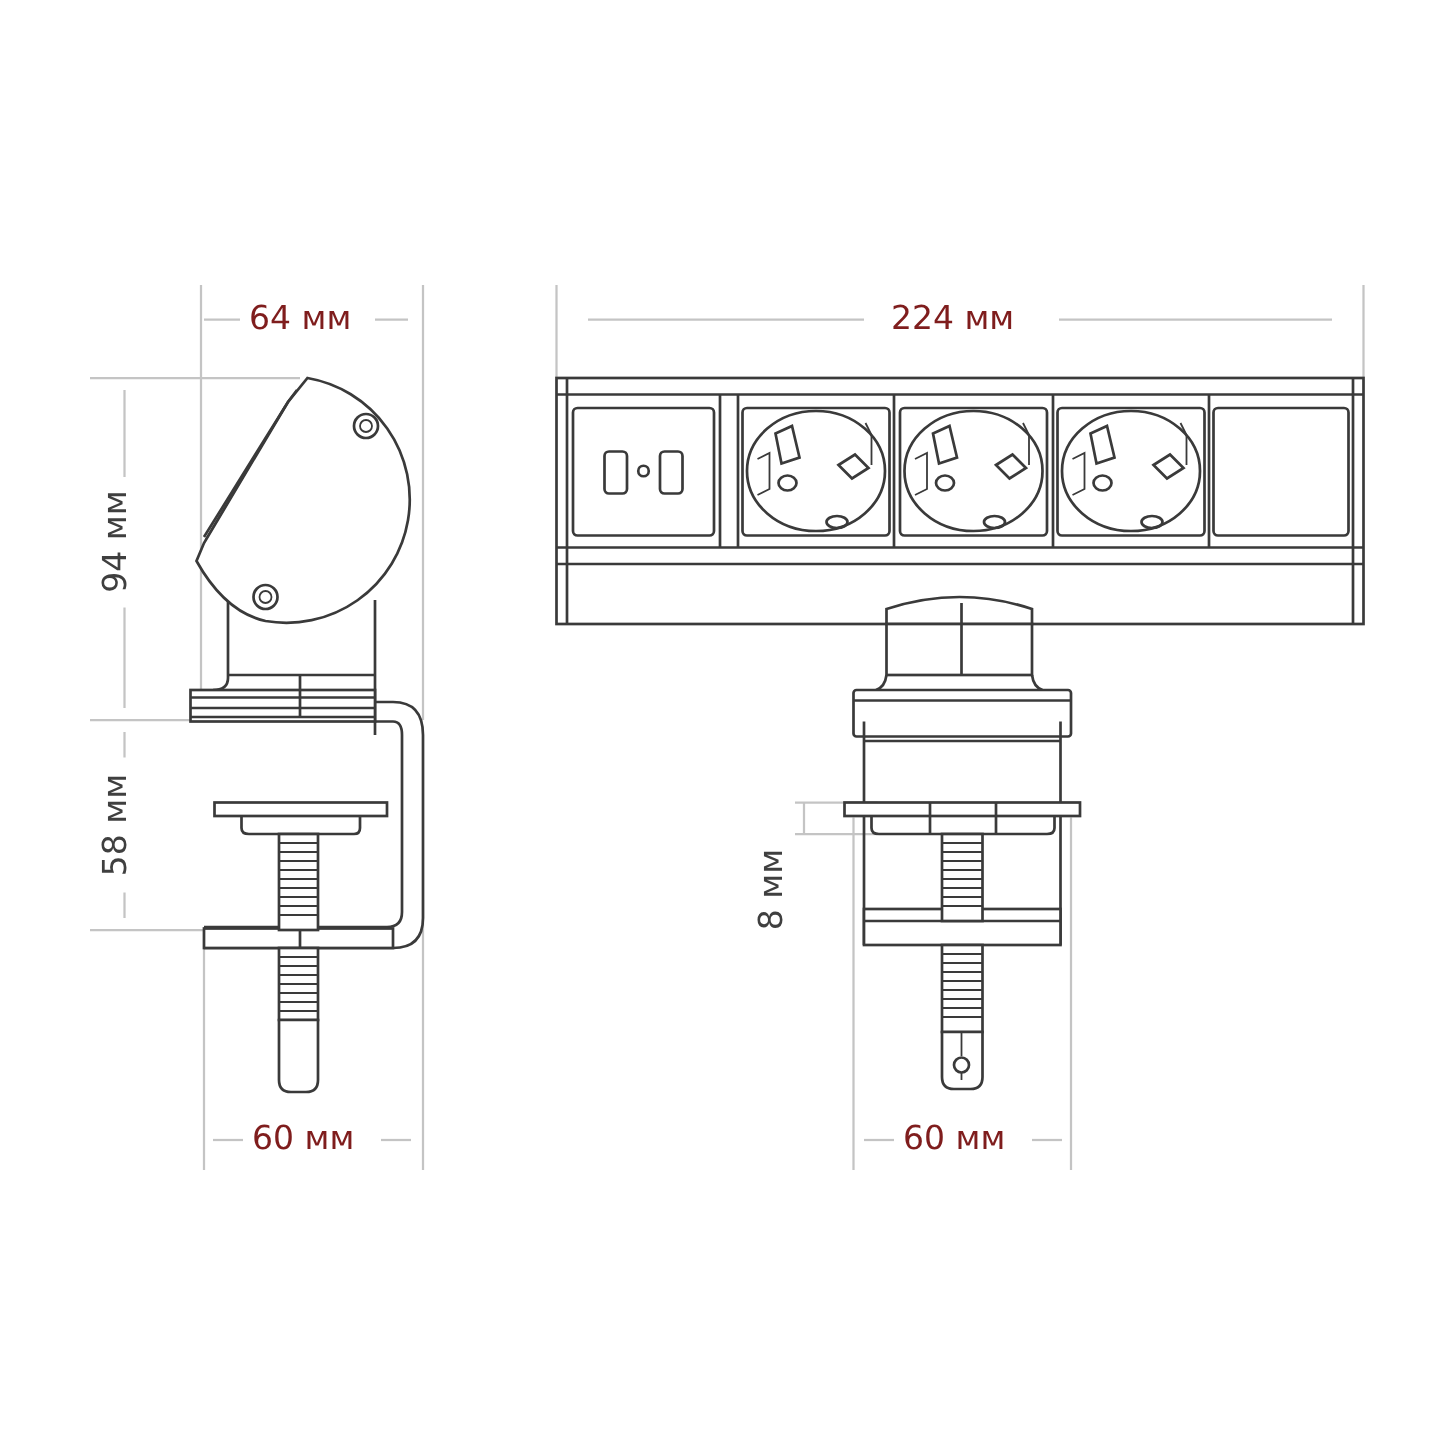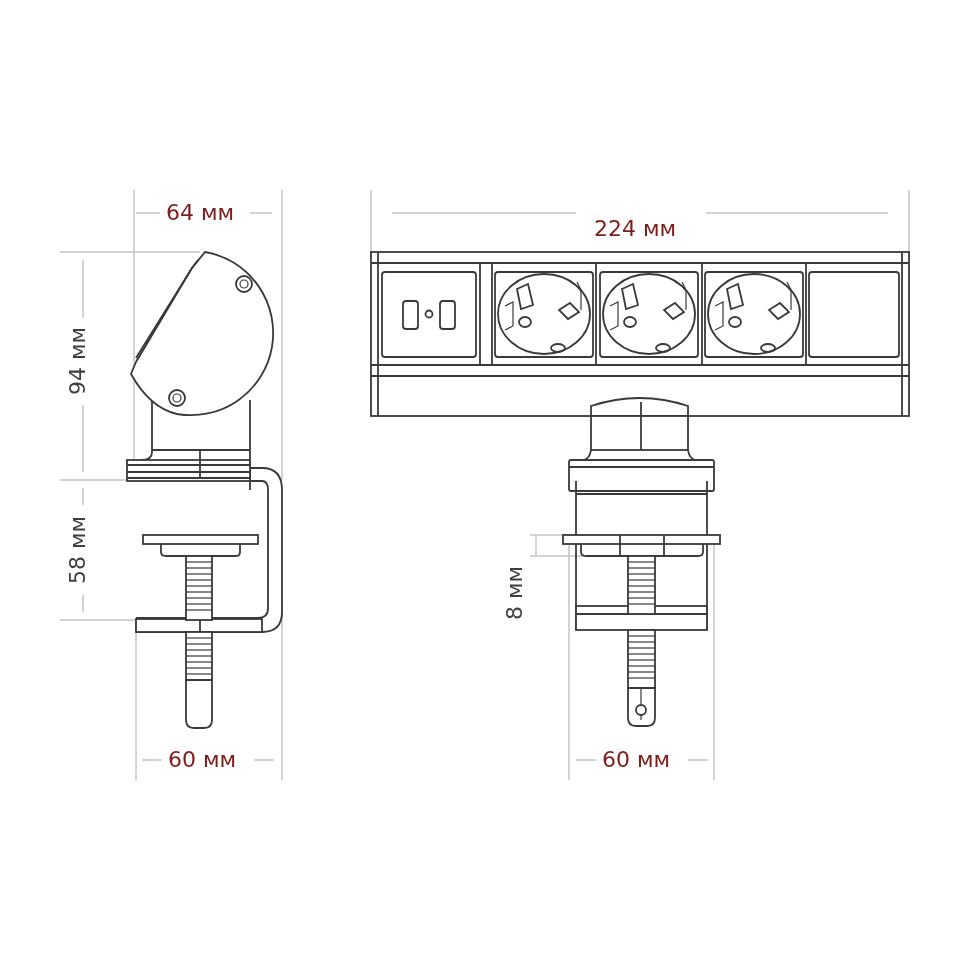--- a/index.html
+++ b/index.html
@@ -203,15 +203,15 @@
         <line x1="628" y1="678" x2="655" y2="678"></line>
     </g>
   </g>
 </svg>
 
 <div class="label" style="left:162px;top:200px;">64 мм</div>
 <div class="vlabel" style="left:40px;top:348px;">94 мм</div>
 <div class="vlabel" style="left:40px;top:537px;">58 мм</div>
 <div class="label" style="left:164px;top:747px;">60 мм</div>
 
-<div class="label" style="left:590px;top:216px;">224 мм</div>
+<div class="label" style="left:590px;top:200px;">224 мм</div>
 <div class="vlabel" style="left:484px;top:580px;">8 мм</div>
 <div class="label" style="left:598px;top:747px;">60 мм</div>
 
 </body></html>

